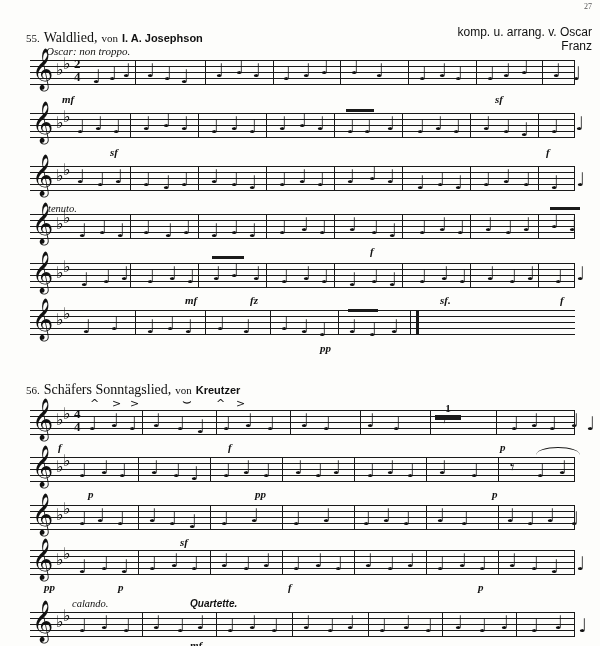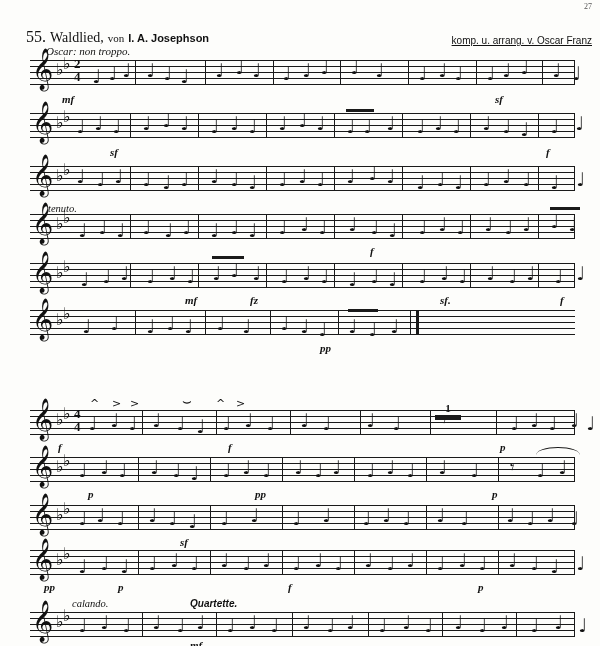--- a/index.html
+++ b/index.html
@@ -41,21 +41,21 @@
     color: #555;
   }
 
   
   .piece-title {
     position: absolute;
     font-family: "Liberation Serif", serif;
     white-space: nowrap;
   }
   .piece-num {
-    font-size: 16px;
+    font-size: 11px;
     text-align: center;
   }
   .piece-name {
     font-size: 14px;
   }
   .piece-attrib {
     font-size: 11px;
   }
   .piece-attrib b {
     font-family: "Liberation Sans", sans-serif;
@@ -78,23 +78,22 @@
     line-height: 1.15;
   }
   .publisher .line1,
   .publisher .line2 {
     font-family: "Liberation Sans", sans-serif;
     font-weight: bold;
     font-size: 11.5px;
   }
   .publisher .line3 {
     font-family: "Liberation Sans", sans-serif;
-    font-size: 10px;
-    margin-top: 11px;
-    text-decoration: underline;
+    font-size: 12px;
+    margin-top: 2px;
   }
 
   
   .stave {
     position: absolute;
     left: 30px;
     width: 545px;
     height: 26px;
   }
   .stave .line {
@@ -486,20 +485,26 @@
     <div class="nt" style="left:360px; top:7px;">♩</div>
     <div class="barline" style="left:105px;"></div>
     <div class="barline" style="left:175px;"></div>
     <div class="barline" style="left:240px;"></div>
     <div class="barline" style="left:308px;"></div>
     <div class="barline" style="left:380px;"></div>
     <div class="barline thick" style="left:386px;"></div>
   </div>
   <div class="dyn" style="top:343px; left:320px;">pp</div>
 
+  <div class="piece-title" style="top:380px; left:26px;">
+    <span class="piece-num">56.</span>
+    <span class="piece-name">Schäfers Sonntagslied,</span>
+    <span class="piece-attrib">von</span>
+    <span class="piece-attrib"><b>Kreutzer</b></span>
+  </div>
 
   <div class="stave" style="top:410px;">
     <div class="line"></div>
     <div class="line"></div>
     <div class="line"></div>
     <div class="line"></div>
     <div class="line"></div>
     <div class="clef">𝄞</div>
     <div class="keysig" style="left:26px; top:2px;">♭</div>
     <div class="keysig" style="left:33px; top:-4px;">♭</div>

